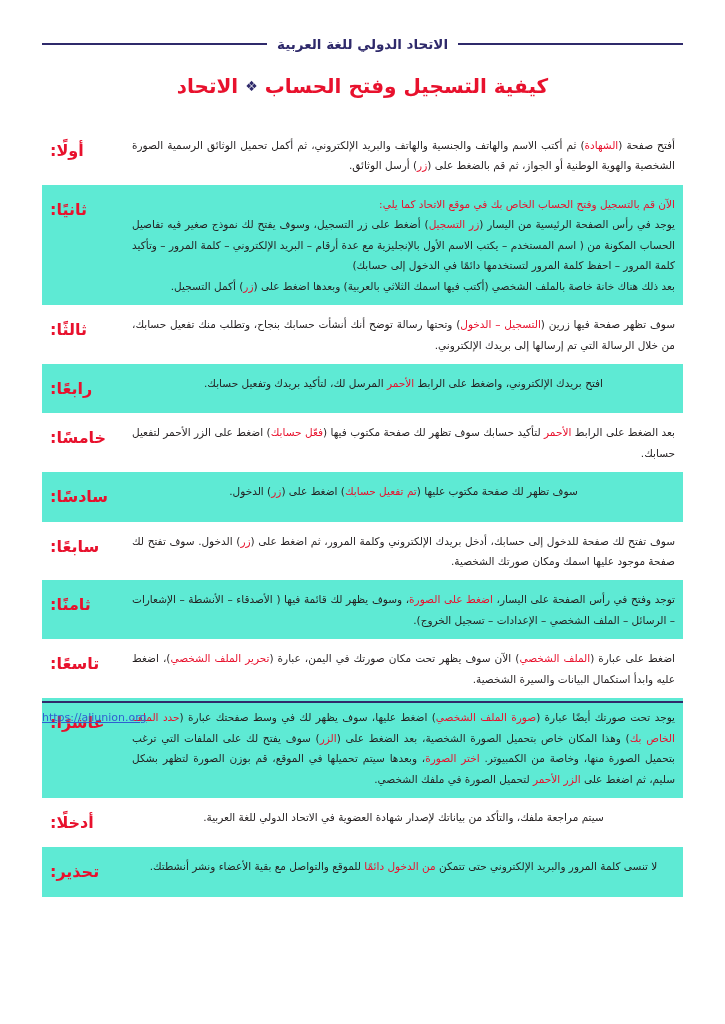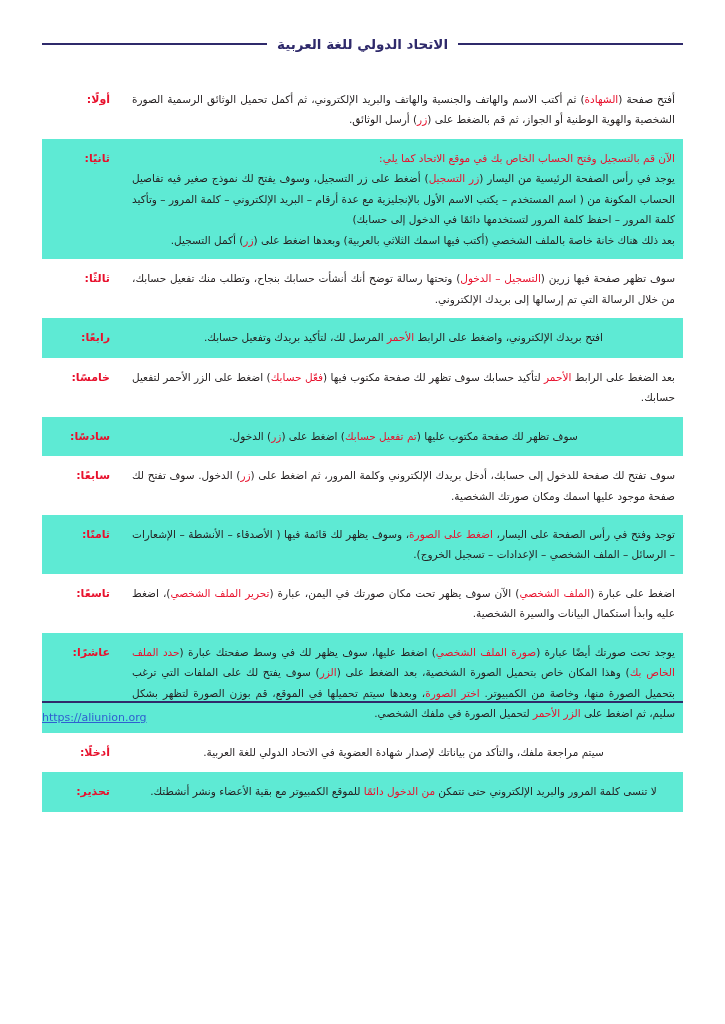--- a/index.html
+++ b/index.html
@@ -66,27 +66,27 @@
     background: #5eead4;
   }
   .steps td {
     vertical-align: top;
     padding: 9px 4px 9px 4px;
     line-height: 1.95;
     font-size: 10.5px;
   }
   .steps td.label {
     width: 60px;
-    text-align: right;
+    text-align: left;
     padding-left: 8px;
     padding-right: 6px;
     font-weight: bold;
     color: #e8112d;
     white-space: nowrap;
-    font-size: 11px;
+    font-size: 16px;
   }
   .steps td.body {
     text-align: justify;
     text-align-last: right;
     padding-right: 8px;
     padding-left: 16px;
     color: #231f20;
   }
   .steps td.body.center {
     text-align-last: center;
@@ -134,20 +134,23 @@
 <body>
 
 <div class="page">
 
   <div class="header">
     <div class="rule"></div>
     <div class="title">الاتحاد الدولي للغة العربية</div>
     <div class="rule"></div>
   </div>
 
+  <div class="subtitle">
+    <span>كيفية التسجيل وفتح الحساب </span><span class="ornament">❖</span><span> الاتحاد</span>
+  </div>
 
   <table class="steps">
     <tbody id="steps-body">
         <tr>
           <td class="body"><span>أفتح صفحة (</span><span class="hl">الشهادة</span><span>) ثم أكتب الاسم والهاتف والجنسية والهاتف والبريد الإلكتروني، ثم أكمل تحميل الوثائق الرسمية الصورة الشخصية والهوية الوطنية أو الجواز، ثم قم بالضغط على (</span><span class="hl">زر</span><span>) أرسل الوثائق.</span></td>
           <td class="label">أولًا:</td>
         </tr>
         <tr class="alt">
           <td class="body"><span class="hl">الآن قم بالتسجيل وفتح الحساب الخاص بك في موقع الاتحاد كما يلي:</span><br><span>يوجد في رأس الصفحة الرئيسية من اليسار (</span><span class="hl">زر التسجيل</span><span>) أضغط على زر التسجيل، وسوف يفتح لك نموذج صغير فيه تفاصيل الحساب المكونة من ( اسم المستخدم – يكتب الاسم الأول بالإنجليزية مع عدة أرقام – البريد الإلكتروني – كلمة المرور – وتأكيد كلمة المرور – احفظ كلمة المرور لتستخدمها دائمًا في الدخول إلى حسابك)</span><br><span>بعد ذلك هناك خانة خاصة بالملف الشخصي (أكتب فيها اسمك الثلاثي بالعربية) وبعدها اضغط على (</span><span class="hl">زر</span><span>) أكمل التسجيل.</span></td>
           <td class="label">ثانيًا:</td>
@@ -182,21 +185,21 @@
         </tr>
         <tr class="alt">
           <td class="body"><span>يوجد تحت صورتك أيضًا عبارة (</span><span class="hl">صورة الملف الشخصي</span><span>) اضغط عليها، سوف يظهر لك في وسط صفحتك عبارة (</span><span class="hl">حدد الملف الخاص بك</span><span>) وهذا المكان خاص بتحميل الصورة الشخصية، بعد الضغط على (</span><span class="hl">الزر</span><span>) سوف يفتح لك على الملفات التي ترغب بتحميل الصورة منها، وخاصة من الكمبيوتر. </span><span class="hl">اختر الصورة</span><span>، وبعدها سيتم تحميلها في الموقع، قم بوزن الصورة لتظهر بشكل سليم، ثم اضغط على </span><span class="hl">الزر الأحمر</span><span> لتحميل الصورة في ملفك الشخصي.</span></td>
           <td class="label">عاشرًا:</td>
         </tr>
         <tr>
           <td class="body center"><span>سيتم مراجعة ملفك، والتأكد من بياناتك لإصدار شهادة العضوية في الاتحاد الدولي للغة العربية.</span></td>
           <td class="label">أدخلًا:</td>
         </tr>
         <tr class="alt">
-          <td class="body center"><span>لا تنسى كلمة المرور والبريد الإلكتروني حتى تتمكن </span><span class="hl">من الدخول دائمًا</span><span> للموقع الكمبيوتر مع بقية الأعضاء ونشر أنشطتك.</span></td>
+          <td class="body center"><span>لا تنسى كلمة المرور والبريد الإلكتروني حتى تتمكن </span><span class="hl">من الدخول دائمًا</span><span> للموقع والتواصل مع بقية الأعضاء ونشر أنشطتك.</span></td>
           <td class="label">تحذير:</td>
         </tr>
       </tbody>
   </table>
 
   <div class="footer">
     <div class="rule"></div>
     <div class="row">
       <div class="spacer"></div>
       <a class="flink" href="#">https://aliunion.org</a>

